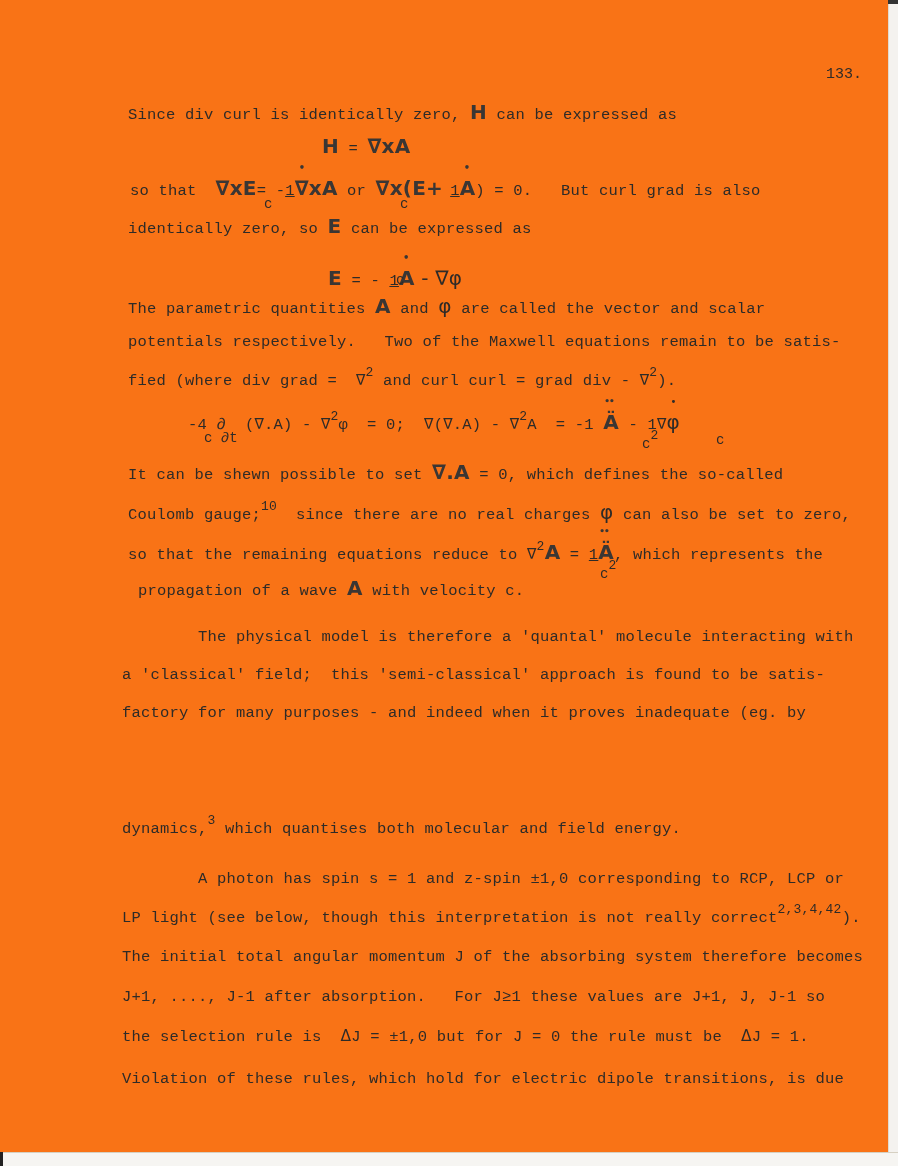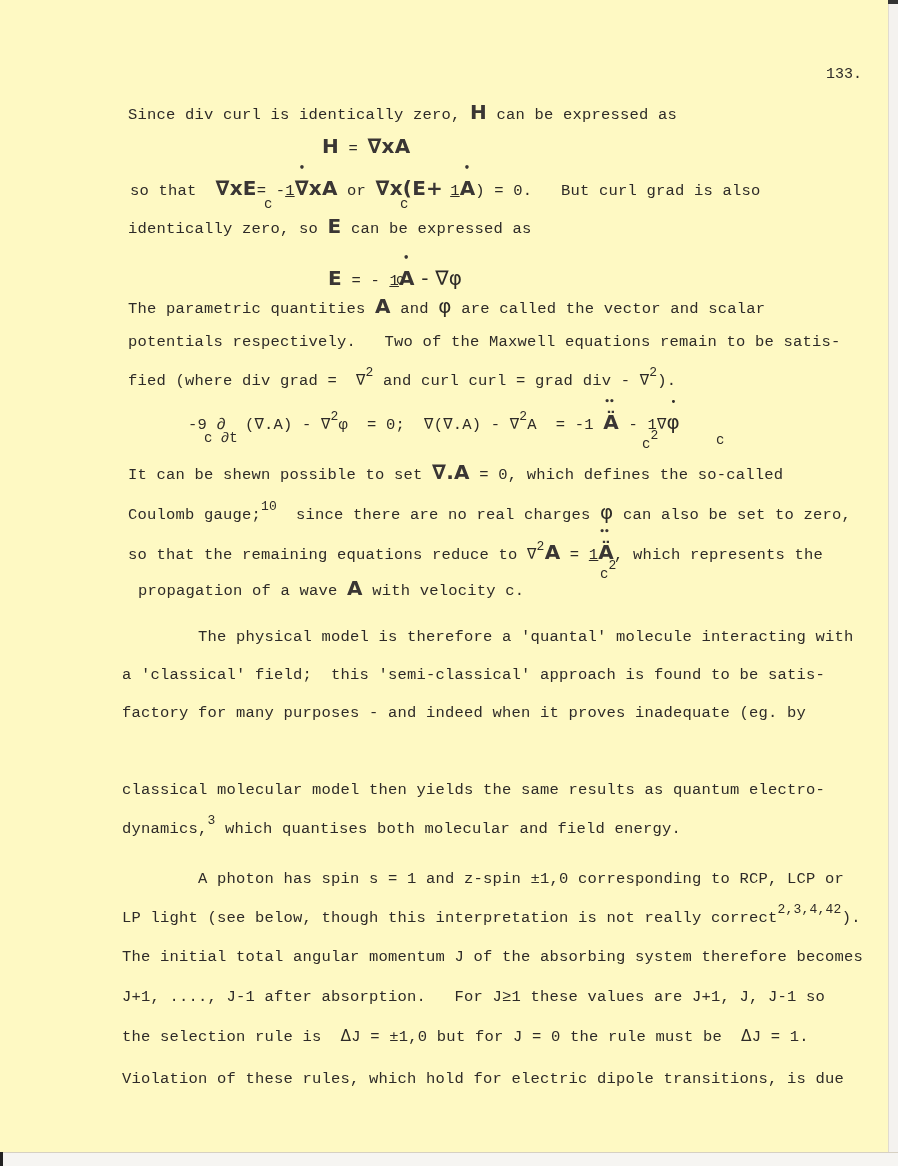--- a/index.html
+++ b/index.html
@@ -2,21 +2,21 @@
 <html><head>
   <meta charset="utf-8">
   <style>
     html, body { margin: 0; padding: 0; }
     body {
       width: 898px; height: 1166px; position: relative; overflow: hidden;
       background: #ffffff;
     }
     .page {
       position: absolute; left: 0; top: 0; width: 888px; height: 1152px;
-      background: #fef9c3;
+      background: #f97316;
       box-shadow: 2px 2px 2px #d8d2c4;
     }
     .right-edge {
       position: absolute; left: 888px; top: 0; width: 10px; height: 1166px;
       background: #f4f2ef;
       border-left: 1px solid #e0dbd0;
     }
     .bottom-edge {
       position: absolute; left: 0; top: 1152px; width: 898px; height: 14px;
       background: #f6f5f2;
@@ -58,38 +58,37 @@
 
   <div class="line" style="left:328px;top:250px;margin-top:16px;"><span class="bold big">E</span><span> = - </span><span class="uline">1</span><span class="bold big dot">A</span><span class="math big"> - ∇φ</span></div>
   <div class="sub" style="left:396px;top:272px;">c</div>
 
   <div class="line" style="left:128px;top:294px;"><span>The parametric quantities </span><span class="bold big">A</span><span> and </span><span class="math big">φ</span><span> are called the vector and scalar</span></div>
 
   <div class="line" style="left:128px;top:333px;">potentials respectively.   Two of the Maxwell equations remain to be satis-</div>
 
   <div class="line" style="left:128px;top:371px;"><span>fied (where div grad =  ∇</span><span class="sup">2</span><span> and curl curl = grad div - ∇</span><span class="sup">2</span><span>).</span></div>
 
-  <div class="line" style="left:188px;top:410px;"><span>-9 ∂  (∇.A) - ∇</span><span class="sup">2</span><span>φ  = 0;  ∇(∇.A) - ∇</span><span class="sup">2</span><span>A  = -1 </span><span class="bold big ddot dot">Ä</span><span> - 1∇</span><span class="math big dot">φ</span></div>
+  <div class="line" style="left:188px;top:410px;"><span>-4 ∂  (∇.A) - ∇</span><span class="sup">2</span><span>φ  = 0;  ∇(∇.A) - ∇</span><span class="sup">2</span><span>A  = -1 </span><span class="bold big ddot dot">Ä</span><span> - 1∇</span><span class="math big dot">φ</span></div>
   <div class="sub" style="left:204px;top:430px;">c ∂t</div>
   <div class="sub" style="left:642px;top:436px;"><span>c</span><span class="sup">2</span></div>
   <div class="sub" style="left:716px;top:432px;">c</div>
 
   <div class="line" style="left:128px;top:460px;"><span>It can be shewn possible to set </span><span class="bold big">∇.A</span><span> = 0, which defines the so-called</span></div>
 
   <div class="line" style="left:128px;top:500px;"><span>Coulomb gauge;</span><span class="sup">10</span><span>  since there are no real charges </span><span class="math big">φ</span><span> can also be set to zero,</span></div>
 
   <div class="line" style="left:128px;top:540px;"><span>so that the remaining equations reduce to ∇</span><span class="sup">2</span><span class="bold big">A</span><span> = </span><span class="uline">1</span><span class="bold big ddot dot">Ä</span><span>, which represents the</span></div>
   <div class="sub" style="left:600px;top:566px;"><span>c</span><span class="sup">2</span></div>
 
   <div class="line" style="left:138px;top:576px;"><span>propagation of a wave </span><span class="bold big">A</span><span> with velocity c.</span></div>
 
   <div class="line" style="left:122px;top:628px;">        The physical model is therefore a 'quantal' molecule interacting with</div>
   <div class="line" style="left:122px;top:704px;">factory for many purposes - and indeed when it proves inadequate (eg. by</div>
   <div class="line" style="left:122px;top:666px;">a 'classical' field;  this 'semi-classical' approach is found to be satis-</div>
-  <div class="line" style="left:122px;top:781px;">classical molecular model then yields the same results as quantum electro-</div>
   <div class="line" style="left:122px;top:820px;"><span>dynamics,</span><span class="sup">3</span><span> which quantises both molecular and field energy.</span></div>
 
   <div class="line" style="left:122px;top:870px;">        A photon has spin s = 1 and z-spin ±1,0 corresponding to RCP, LCP or</div>
   <div class="line" style="left:122px;top:909px;"><span>LP light (see below, though this interpretation is not really correct</span><span class="sup">2,3,4,42</span><span>).</span></div>
   <div class="line" style="left:122px;top:948px;">The initial total angular momentum J of the absorbing system therefore becomes</div>
   <div class="line" style="left:122px;top:988px;">J+1, ...., J-1 after absorption.   For J≥1 these values are J+1, J, J-1 so</div>
   <div class="line" style="left:122px;top:1027px;text-align:center;"><span>the selection rule is  </span><span class="math">Δ</span><span>J = ±1,0 but for J = 0 the rule must be  </span><span class="math">Δ</span><span>J = 1.</span></div>
   <div class="line" style="left:122px;top:1070px;">Violation of these rules, which hold for electric dipole transitions, is due</div>
 </div>
 

